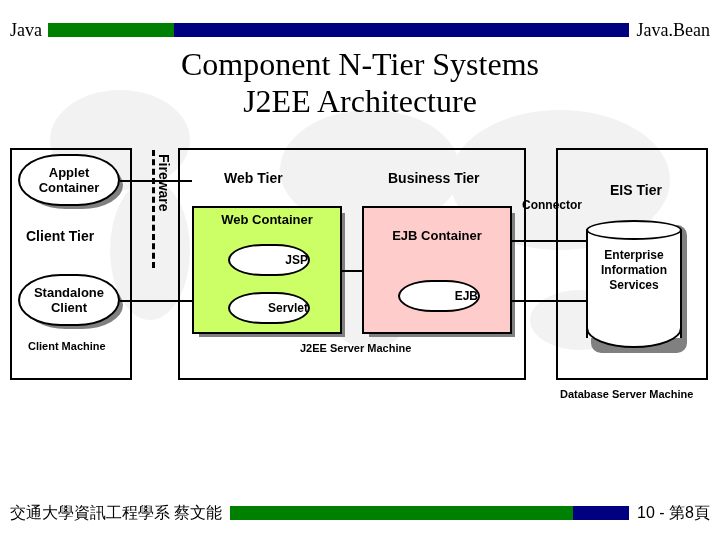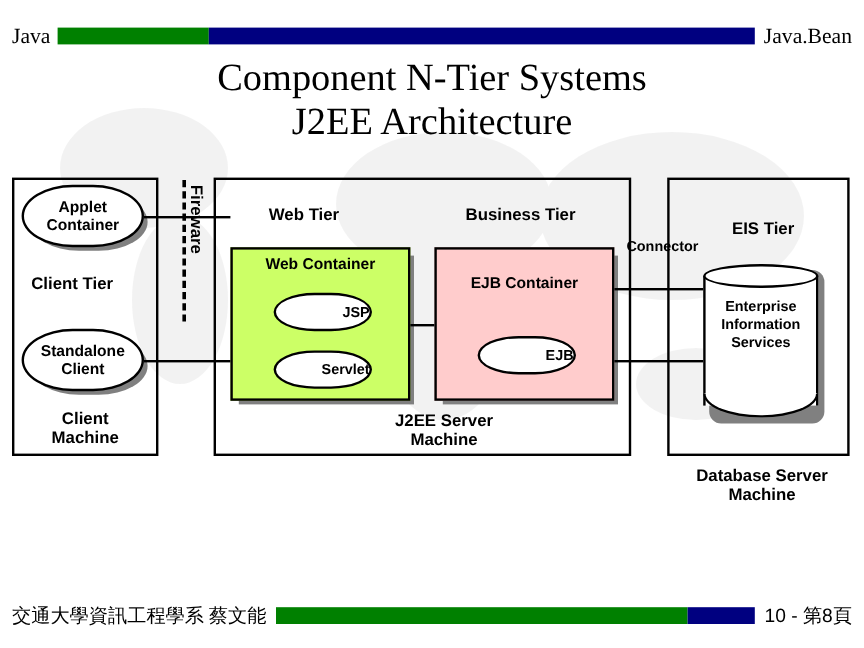--- a/index.html
+++ b/index.html
@@ -65,21 +65,21 @@
   .ejbcont { position: absolute; border: 2px solid #000; background: #ffcccc; }
   .ejbcont::before { content:""; position:absolute; left:5px; top:5px; width:100%; height:100%; background:#808080; z-index:-1; }
 
   .cyl { position: absolute; }
   .cyl .body { position:absolute; left:0; right:0; top:10px; bottom:10px; border:2px solid #000; border-top:none; border-bottom:none; background:#fff; }
   .cyl .top  { position:absolute; left:0; right:0; top:0; height:20px; border:2px solid #000; border-radius:50%; background:#fff; }
   .cyl .bot  { position:absolute; left:0; right:0; bottom:0; height:20px; border:2px solid #000; border-top:none; border-radius:0 0 50% 50%/0 0 100% 100%; background:#fff; }
   .cyl::before{ content:""; position:absolute; left:5px; top:5px; width:100%; height:100%; background:#808080; z-index:-1; border-radius:10px; }
   .cyl .lbl{ position:absolute; top:28px; left:4px; right:4px; text-align:center; font-family:Arial,sans-serif; font-weight:700; font-size:12px; line-height:1.25; }
 
-  .mach-lbl { position:absolute; font-family: Arial,sans-serif; font-weight:700; font-size:14px; text-align:center; }
+  .mach-lbl { position:absolute; font-family: Arial,sans-serif; font-weight:700; font-size:11px; text-align:left; }
 
   .conn-line { position:absolute; height:2px; background:#000; }
 
   .ftr { position:absolute; bottom: 16px; left: 10px; right: 10px; height: 22px; display:flex; align-items:center; }
   .ftr-left { font-size: 16px; font-family: Liberation Serif, serif; margin-right:8px; }
   .ftr-bar-g { flex:1; height:14px; background:#008000; }
   .ftr-bar-n { flex:0 0 8%; height:14px; background:#000080; }
   .ftr-right{ font-size:16px; font-family: Arial,sans-serif; margin-left:8px; }
 </style>
 </head>

